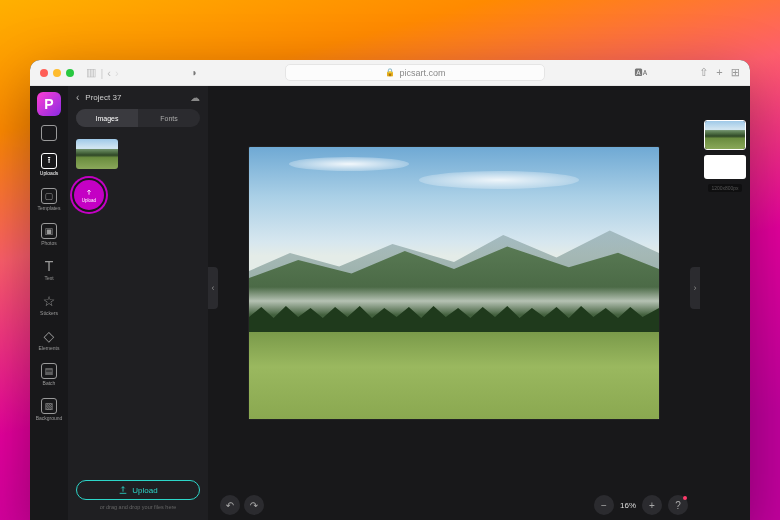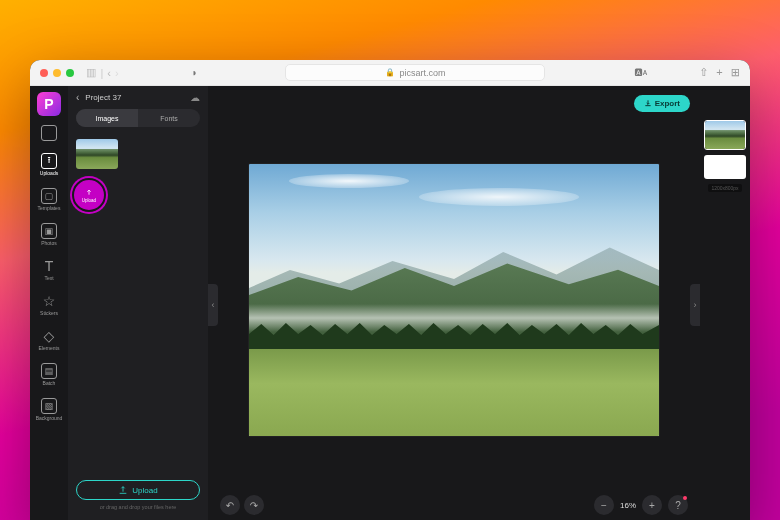--- a/index.html
+++ b/index.html
@@ -186,28 +186,20 @@
           <svg viewBox="0 0 24 24" width="10" height="10" fill="none" stroke="currentColor" stroke-width="2">
               <path d="M12 16V4m0 0l-4 4m4-4l4 4M4 20h16"></path>
             </svg>
           <span>Upload</span>
         </div>
         <div class="hint">or drag and drop your files here</div>
       </div>
     </div>
 
     <div class="canvas-wrap">
-      <div class="canvas-header">
-        <div class="export-btn">
-          <svg width="8" height="8" viewBox="0 0 24 24" fill="none" stroke="currentColor" stroke-width="3">
-              <path d="M12 4v12m0 0l-4-4m4 4l4-4M4 20h16"></path>
-            </svg>
-          <span>Export</span>
-        </div>
-      </div>
       <div class="canvas-stage">
         <div class="side-handle left">‹</div>
         <div class="canvas-img">
           <div class="sky"></div>
             <div class="cloud1"></div>
             <div class="cloud2"></div>
           <div class="mtn-far"></div>
             <div class="mtn-mid"></div>
             <div class="fog"></div>
           <div class="trees"></div>

